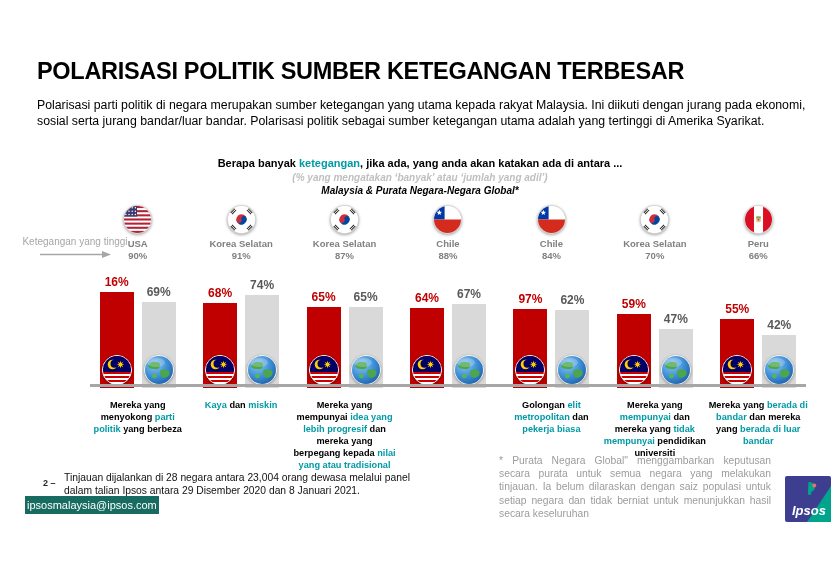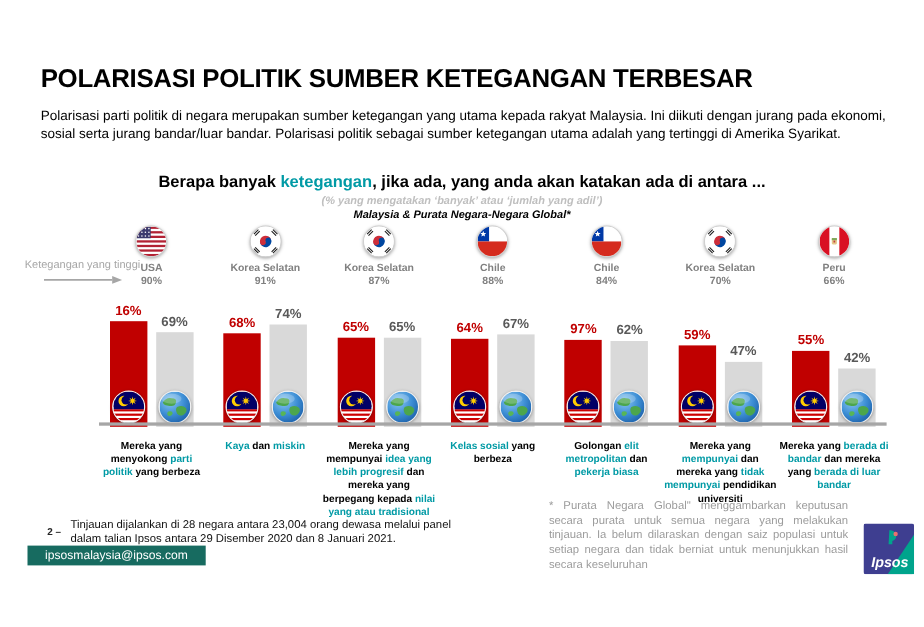--- a/index.html
+++ b/index.html
@@ -2,21 +2,21 @@
 <html><head>
 <meta charset="utf-8">
 <style>
   html,body{margin:0;padding:0;}
   body{width:840px;height:570px;position:relative;background:#fff;overflow:hidden;
        font-family:"Liberation Sans",sans-serif;color:#000;}
   .title{position:absolute;left:37px;top:58px;font-size:23.5px;font-weight:900;
          letter-spacing:-0.3px;white-space:nowrap;color:#000;}
   .subtitle{position:absolute;left:37px;top:97px;width:776px;font-size:12.3px;line-height:1.32;}
   .qblock{position:absolute;left:0;top:157px;width:840px;text-align:center;}
-  .q1{font-size:15px;font-weight:bold;}
+  .q1{font-size:11px;font-weight:bold;}
   .hl{color:#009AA5;}
   .q2{font-size:10px;font-weight:bold;font-style:italic;color:#BFBFBF;margin-top:3px;}
   .q3{font-size:10px;font-weight:bold;font-style:italic;color:#000;margin-top:2px;}
   .axis-note{position:absolute;left:14px;top:236px;width:122px;text-align:center;
              font-size:10px;font-weight:normal;color:#A6A6A6;line-height:1.2;}
   .axis-note svg{margin-top:2px;}
   .columns{position:absolute;left:86px;top:205px;width:724px;display:flex;}
   .col{flex:1;display:flex;flex-direction:column;align-items:center;min-width:0;}
   .fl{width:27px;height:27px;border-radius:50%;overflow:hidden;border:1px solid #d0d0d0;
       box-shadow:0 1px 3px rgba(0,0,0,.35);background:#fff;}
@@ -31,21 +31,21 @@
   .bar{width:34px;position:relative;}
   .bar.red{background:#C00000;}
   .bar.gray{background:#D9D9D9;}
   .baricon{position:absolute;bottom:3px;left:50%;transform:translateX(-50%);}
   .baricon .fl{width:28px;height:28px;border:1px solid #f2f2f2;}
   .baseline{position:absolute;left:90px;top:384px;width:716px;height:3px;background:#A6A6A6;}
   .clabel{margin-top:12px;font-size:9.2px;font-weight:bold;line-height:1.3;text-align:center;max-width:112px;}
   .page-label{position:absolute;left:43px;top:478px;font-size:9px;font-weight:bold;color:#262626;}
   .source{position:absolute;left:64px;top:472px;width:352px;font-size:10.3px;line-height:1.25;color:#111;}
   .email-badge{position:absolute;left:25px;top:496px;background:#176B60;color:#fff;
-               font-size:11px;padding:3px 16px;cursor:pointer;}
+               font-size:11px;padding:3px 2px;cursor:pointer;}
   .footnote{position:absolute;left:499px;top:454px;width:272px;font-size:10.3px;line-height:1.28;
             color:#9C9C9C;text-align:justify;}
   .logo{position:absolute;left:785px;top:476px;width:46px;height:64px;}
 </style>
 </head>
 <body>
 
 <div class="title">POLARISASI POLITIK SUMBER KETEGANGAN TERBESAR</div>
 <div class="subtitle">Polarisasi parti politik di negara merupakan sumber ketegangan yang utama kepada rakyat Malaysia. Ini diikuti dengan jurang pada ekonomi, sosial serta jurang bandar/luar bandar. Polarisasi politik sebagai sumber ketegangan utama adalah yang tertinggi di Amerika Syarikat.</div>
 
@@ -362,21 +362,20 @@
   <path d="M3 10 Q6 5 11 6 Q16 6 15 10 Q14 14 9 13 Q4 13 3 10 Z" fill="#4CA64C"></path>
   <path d="M16 14 Q21 12 24 15 Q26 18 22 21 Q18 23 16 20 Q14 16 16 14 Z" fill="#4CA64C"></path>
   <path d="M8 18 Q12 17 12 20 Q11 23 8 22 Q6 20 8 18 Z" fill="#57B557"></path>
   <ellipse cx="11" cy="6.5" rx="9" ry="4.5" fill="#fff" opacity="0.22"></ellipse>
                 </svg>
               </div>
             </div>
         </div>
       </div>
     </div>
-    <div class="clabel"><span class="hl">Kelas sosial</span><span class=""> yang berbeza</span></div>
     </div>
     <div class="col">
     <div class="fl">
         <svg viewBox="0 0 28 28">
           <rect width="28" height="14" fill="#fff"></rect>
           <rect width="11" height="14" fill="#0039A6"></rect>
           <rect y="14" width="28" height="14" fill="#D52B1E"></rect>
     <polygon points="5.5,4 6.26,5.95 8.35,6.07 6.74,7.4 7.26,9.43 5.5,8.3 3.74,9.43 4.26,7.4 2.65,6.07 4.74,5.95" fill="#fff"></polygon>
         </svg>
       </div>

